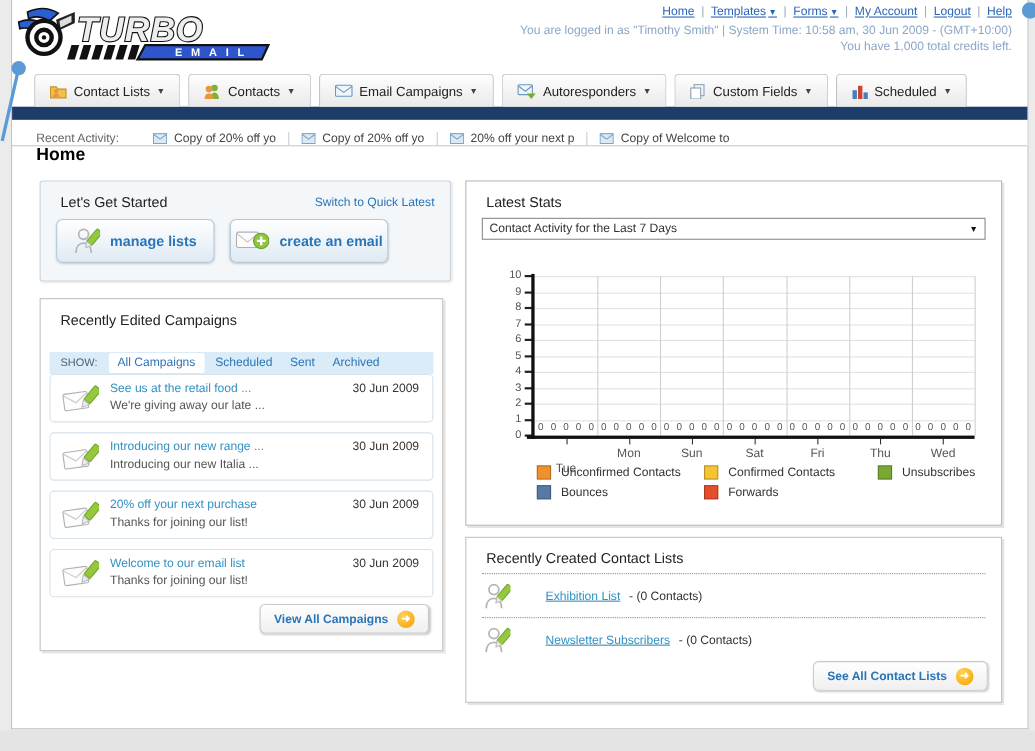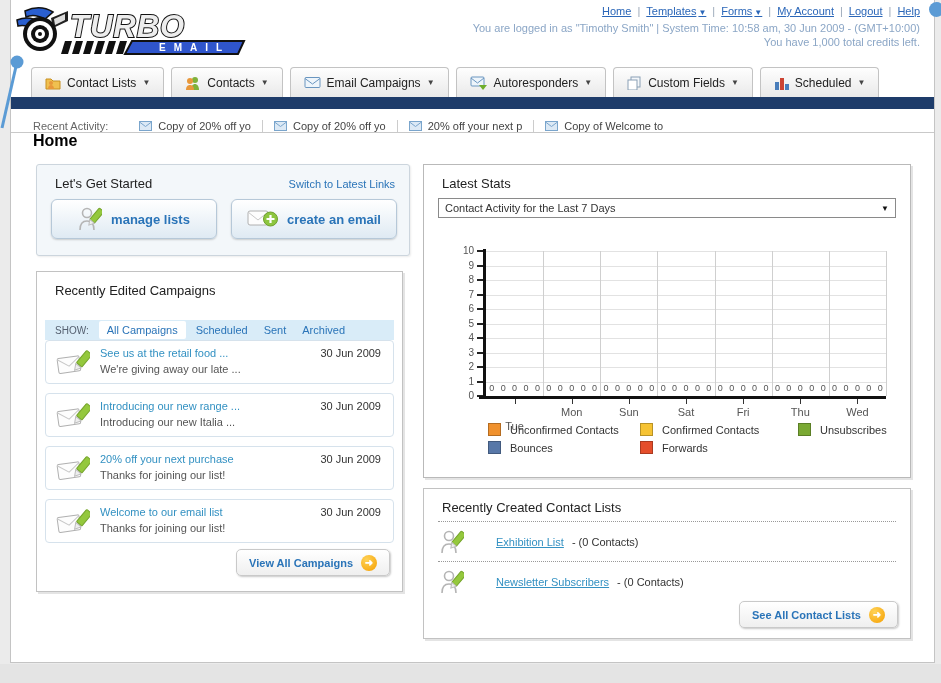--- a/index.html
+++ b/index.html
@@ -40,21 +40,21 @@
   .page-title { position:absolute; left:22px; top:132px; font-size:16px; font-weight:bold; color:#000; }
 
   
   .panel { position:absolute; background:#fff; border:1px solid #c2c2c2; box-shadow:2px 2px 0 #e4e4e4; }
   .panel-title { position:absolute; left:18px; top:11px; font-size:13px; color:#222; }
 
   #get-started { left:25px; top:164px; width:374px; height:92px; background:#f3f7fa;
                  border:1px solid #ccd5dd; border-radius:3px; box-shadow:1px 1px 2px rgba(0,0,0,.08); }
   .switch-link { position:absolute; right:14px; top:13px; font-size:11px; color:#2a74b8; cursor:pointer; }
   .gs-buttons { position:absolute; left:14px; top:34px; display:flex; gap:14px; }
-  .gs-btn { width:166px; height:40px; border:1px solid #b6c8d8; border-radius:6px;
+  .gs-btn { width:144px; height:40px; border:1px solid #b6c8d8; border-radius:6px;
             background:linear-gradient(#ffffff,#dfeaf3); box-shadow:0 1px 2px rgba(0,0,0,.18);
             display:flex; align-items:center; justify-content:center; gap:9px;
             font-size:13px; font-weight:bold; color:#2a74b8; cursor:pointer; }
 
   #campaigns { left:25px; top:271px; width:367px; height:321px; }
   .show-bar { position:absolute; left:8px; top:48px; right:8px; height:20px; background:#d9ecf8;
               display:flex; align-items:center; padding-left:10px; font-size:11px; }
   .show-label { font-size:10px; color:#556070; margin-right:10px; }
   .filter { color:#2a74b8; margin-right:16px; cursor:pointer; }
   .filter.active { background:#fff; padding:3px 8px; border-radius:2px; margin-right:10px; }
@@ -227,21 +227,21 @@
             <path d="M0.5 1 L6.5 5.5 L12.5 1" fill="none" stroke="#7aa5cc"></path>
           </svg>
         <span>Copy of Welcome to</span>
       </span>
     </div>
 
     <div class="page-title">Home</div>
 
     <div id="get-started" class="panel">
       <div class="panel-title">Let's Get Started</div>
-      <div class="switch-link">Switch to Latest Links</div>
+      <div class="switch-link">Switch to Quick Latest</div>
       <div class="gs-buttons">
         <div class="gs-btn">
           <svg width="24" height="26">
               <circle cx="9" cy="7" r="4.5" fill="none" stroke="#b5b5b5" stroke-width="1.6"></circle>
               <path d="M2 24 c0-6 3-9 7-9 s7 3 7 9" fill="none" stroke="#b5b5b5" stroke-width="1.6"></path>
               <g transform="rotate(40 16 13)">
                 <rect x="13" y="1" width="6" height="15" rx="1" fill="#94c83d" stroke="#76a52c"></rect>
                 <polygon points="13,16 19,16 16,21" fill="#eee" stroke="#bbb"></polygon>
               </g>
             </svg>

